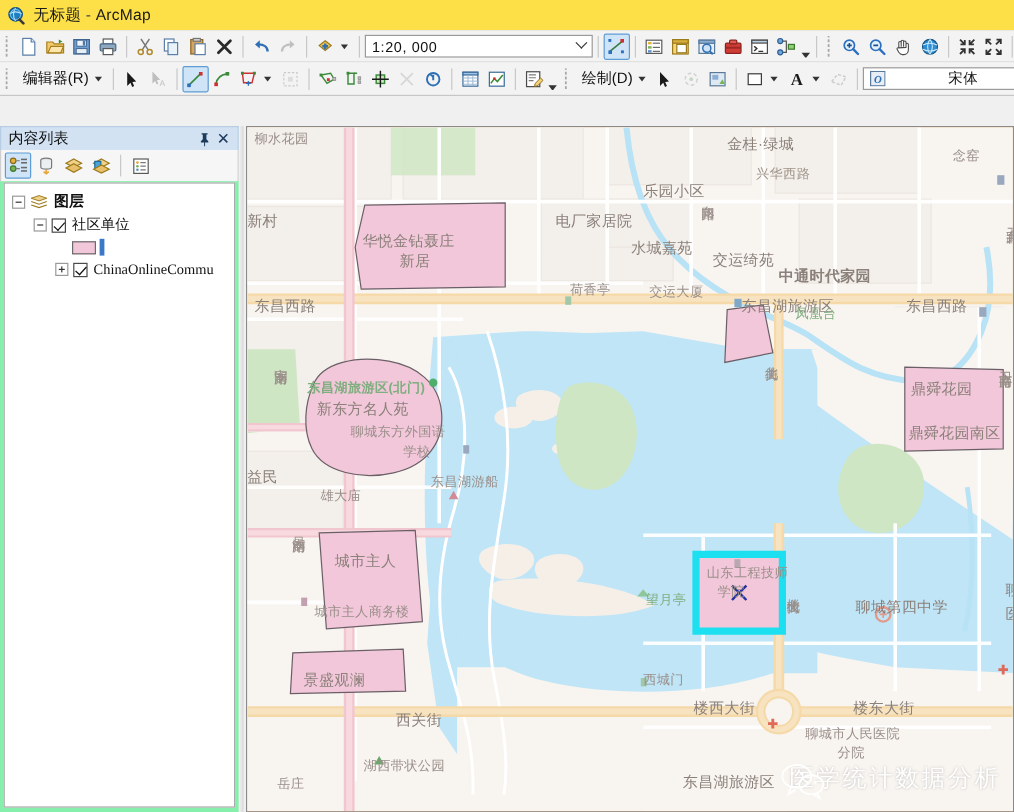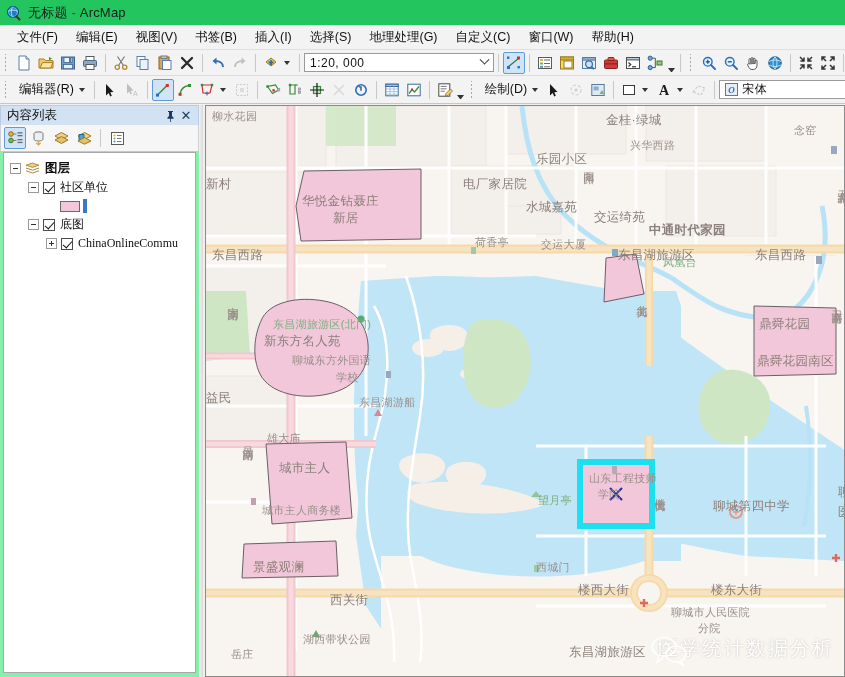--- a/index.html
+++ b/index.html
@@ -9,21 +9,21 @@
     overflow: hidden;
     font-family: "Liberation Sans", "DejaVu Sans", sans-serif;
     font-size: 12px;
     background: #f0f0f0;
   }
   #app { position: relative; width: 845px; height: 677px; background: #f0f0f0; }
 
   
   .titlebar {
     height: 26px; display: flex; align-items: center;
-    padding-left: 6px; background: #22c55e;
+    padding-left: 6px; background: #fde047;
     border-bottom: 1px solid #e8e8e8;
   }
   .titlebar .app-ico {
     width: 16px; height: 16px; margin-right: 6px; position: relative;
   }
   .titlebar .app-ico svg { display:block; }
   .titlebar .t-text { font-size: 13px; color: #1a1a1a; letter-spacing: .2px; }
   .titlebar .t-dim { color: #444; }
 
   
@@ -57,21 +57,21 @@
   .btn.on { background: #cfe4f7; border: 1px solid #5d9cd4; }
   .btn.dis { opacity: .38; }
   .btn svg, .btn .g { display: block; }
   .tlabel {
     font-size: 12.5px; color: #111; padding: 2px 3px 2px 6px; white-space: nowrap; cursor: default;
   }
   .caret { width: 0; height: 0; border-left: 3.5px solid transparent; border-right: 3.5px solid transparent;
            border-top: 4px solid #333; margin: 0 5px 0 2px; flex: none; }
   .combo {
     height: 19px; border: 1px solid #9a9a9a; background: #fff; display: flex;
-    align-items: center; padding: 0 0 0 5px; font-size: 12px; color: #111; flex: none;
+    align-items: center; padding: 0 0 0 5px; font-size: 12px; color: #111; flex: none; gap: 48px;
   }
   .combo .val { flex: 1; white-space: nowrap; overflow: hidden; letter-spacing: .5px; }
   .combo .dd {
     width: 17px; height: 100%; display: flex; align-items: center; justify-content: center;
     flex: none;
   }
   .chev { width: 7px; height: 7px; border-right: 1.4px solid #333; border-bottom: 1.4px solid #333;
           transform: rotate(45deg) translate(-2px,-2px); }
   .overflow-grip {
     width: 10px; height: 22px; flex: none; display: flex; flex-direction: column;
@@ -164,32 +164,20 @@
         <path d="M7 1.5 C4.7 4,4.7 10,7 12.5" stroke="#bfe3f7" stroke-width="0.9" fill="none"></path>
         <path d="M9.5 10.5 l4 4" stroke="#3a3a3a" stroke-width="2.2" stroke-linecap="round"></path>
         <circle cx="7" cy="7" r="4.3" fill="none" stroke="#8fd0ef" stroke-width=".7"></circle>
       </svg>
     </span>
     <span class="t-text">
       <span>无标题</span><span class="t-dim"> - </span><span>ArcMap</span>
     </span>
   </div>
 
-  <div class="menubar">
-    <div class="mi">文件(F)</div>
-    <div class="mi">编辑(E)</div>
-    <div class="mi">视图(V)</div>
-    <div class="mi">书签(B)</div>
-    <div class="mi">插入(I)</div>
-    <div class="mi">选择(S)</div>
-    <div class="mi">地理处理(G)</div>
-    <div class="mi">自定义(C)</div>
-    <div class="mi">窗口(W)</div>
-    <div class="mi">帮助(H)</div>
-  </div>
 
   <div class="toolbar">
     <div class="grip"></div>
 
     <div class="btn">
       <svg width="16" height="16" viewBox="0 0 16 16">
           <path d="M3 1h7l3 3v11H3z" fill="#fff" stroke="#5b7fa8" stroke-width="1"></path>
           <path d="M10 1v3h3" fill="#d9e7f5" stroke="#5b7fa8" stroke-width="1"></path>
         </svg>
     </div>
@@ -653,25 +641,20 @@
         <div class="tnode" style="padding-left:24px;">
           <span class="exp"></span>
           <span class="cbx ck"></span>
           <span class="tlbl">社区单位</span>
         </div>
         <div class="swatch-row">
           <span class="swatch"></span>
           <span class="swatch-bar"></span>
         </div>
 
-        <div class="tnode" style="padding-left:24px;">
-          <span class="exp"></span>
-          <span class="cbx ck"></span>
-          <span class="tlbl">底图</span>
-        </div>
 
         <div class="tnode" style="padding-left:42px;">
           <span class="exp plus"></span>
           <span class="cbx ck"></span>
           <span class="tlbl">ChinaOnlineCommu</span>
         </div>
       </div>
     </div>
 
     <div class="splitter"></div>
@@ -852,32 +835,32 @@
             <div class="maplabel vert" style="left: 631px; top: 75px;">卫育北路</div>
             <div class="maplabel big" style="left: 96px; top: 89px;">华悦金钻聂庄</div>
             <div class="maplabel big" style="left: 127px; top: 106px;">新居</div>
             <div class="maplabel" style="left: 269px; top: 130px;">荷香亭</div>
             <div class="maplabel" style="left: 335px; top: 132px;">交运大厦</div>
             <div class="maplabel big" style="left: 6px; top: 143px;">东昌西路</div>
             <div class="maplabel big" style="left: 549px; top: 143px;">东昌西路</div>
             <div class="maplabel big" style="left: 412px; top: 143px;">东昌湖旅游区</div>
             <div class="maplabel grn" style="left: 457px; top: 150px;">凤凰台</div>
             <div class="maplabel vert" style="left: 21px; top: 192px;">宇润南路</div>
-            <div class="maplabel grn" style="left: 67px; top: 212px;">东昌湖旅游区(北门)</div>
+            <div class="maplabel grn" style="left: 50px; top: 212px; font-weight: bold;">东昌湖旅游区(北门)</div>
             <div class="maplabel big" style="left: 58px; top: 229px;">新东方名人苑</div>
             <div class="maplabel big" style="left: 553px; top: 212px;">鼎舜花园</div>
             <div class="maplabel big" style="left: 551px; top: 249px;">鼎舜花园南区</div>
             <div class="maplabel" style="left: 86px; top: 248px;">聊城东方外国语</div>
             <div class="maplabel" style="left: 130px; top: 265px;">学校</div>
             <div class="maplabel vert" style="left: 430px; top: 190px;">北关街</div>
             <div class="maplabel vert" style="left: 625px; top: 195px;">卫育南路</div>
             <div class="maplabel big" style="left: 0px; top: 286px;">益民</div>
             <div class="maplabel" style="left: 153px; top: 290px;">东昌湖游船</div>
             <div class="maplabel vert" style="left: 36px; top: 332px;">昌润南路</div>
-            <div class="maplabel" style="left: 61px; top: 326px;">雄大庙</div>
+            <div class="maplabel" style="left: 61px; top: 302px;">雄大庙</div>
             <div class="maplabel big" style="left: 73px; top: 356px;">城市主人</div>
             <div class="maplabel grn" style="left: 332px; top: 388px;">望月亭</div>
             <div class="maplabel sel" style="left: 383px; top: 366px;">山东工程技师</div>
             <div class="maplabel sel" style="left: 392px; top: 382px;">学院</div>
             <div class="maplabel vert" style="left: 448px; top: 383px;">楼北大街</div>
             <div class="maplabel big" style="left: 507px; top: 394px;">聊城第四中学</div>
             <div class="maplabel" style="left: 56px; top: 398px;">城市主人商务楼</div>
             <div class="maplabel big" style="left: 47px; top: 455px;">景盛观澜</div>
             <div class="maplabel" style="left: 330px; top: 455px;">西城门</div>
             <div class="maplabel big" style="left: 124px; top: 488px;">西关街</div>

